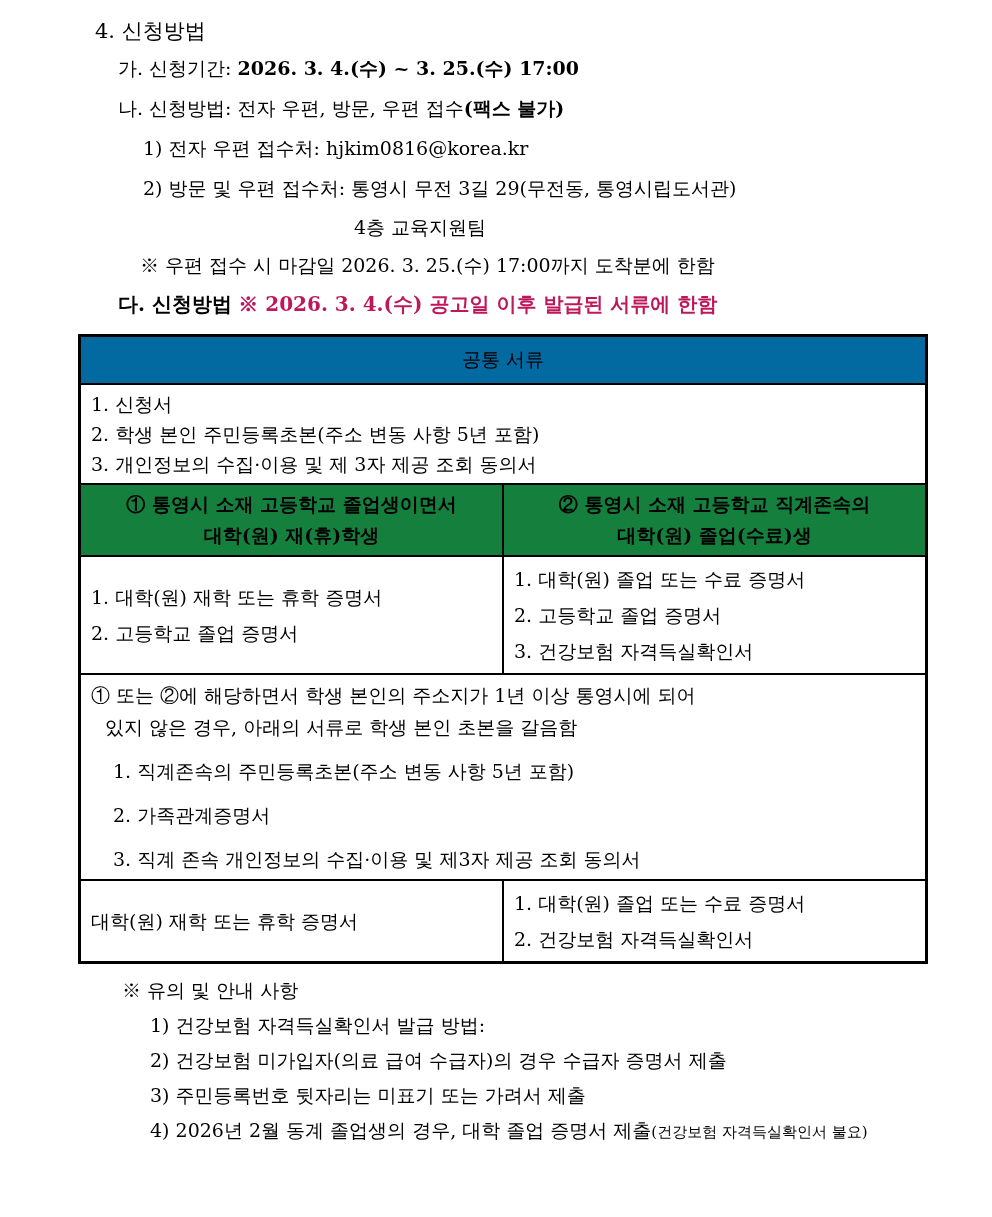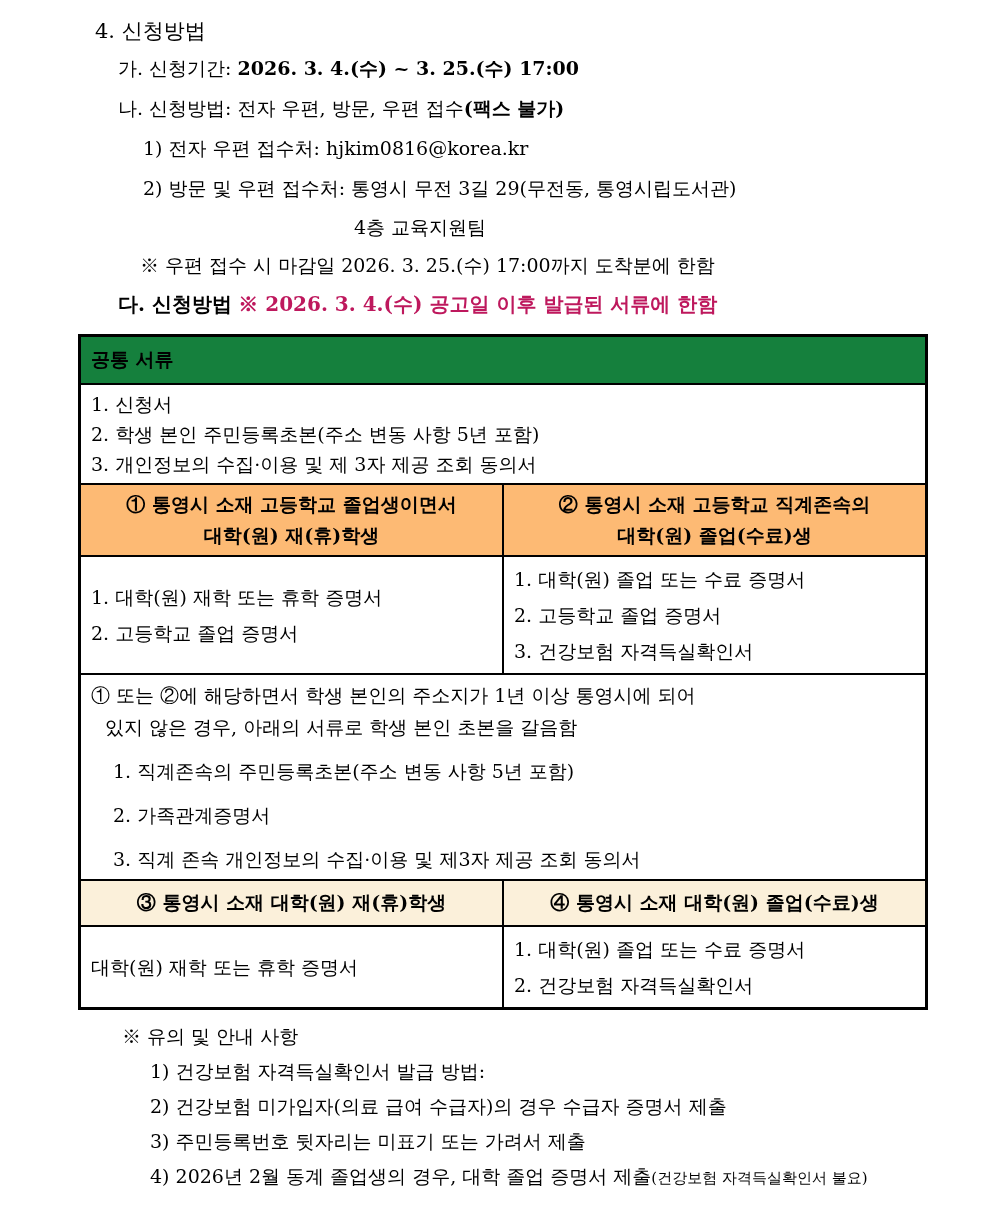--- a/index.html
+++ b/index.html
@@ -27,25 +27,25 @@
     table-layout:fixed;
   }
   table.docs td{
     border:2px solid #000;
     padding:4px 10px;
     vertical-align:middle;
     font-size:19px;
   }
   table.docs{border:3px solid #000;}
   td.hdr-gray{
-    background:#15803d;text-align:left;font-weight:bold;
+    background:#0369a1;text-align:center;font-weight:normal;
     height:38px;border-bottom:3px solid #000;
   }
   td.hdr-green{
-    background:#fdba74;text-align:center;font-weight:bold;
+    background:#15803d;text-align:center;font-weight:bold;
     border-top:3px solid #000;border-bottom:4px double #000;
     height:62px;line-height:31px;
   }
   td.hdr-cream{
     background:#fbf0da;text-align:center;font-weight:bold;
     border-top:3px solid #000;border-bottom:4px double #000;
     height:36px;
   }
   td.cell .ln{line-height:34px;white-space:nowrap;}
   td.cell-tall .ln{line-height:36px;}
@@ -129,24 +129,20 @@
     <tr>
       <td colspan="2" class="merged">
         <div class="ln">① 또는 ②에 해당하면서 학생 본인의 주소지가 1년 이상 통영시에 되어</div>
         <div class="ln indent1">있지 않은 경우, 아래의 서류로 학생 본인 초본을 갈음함</div>
         <div class="ln indent2 gap">1. 직계존속의 주민등록초본(주소 변동 사항 5년 포함)</div>
         <div class="ln indent2 gap">2. 가족관계증명서</div>
         <div class="ln indent2 gap">3. 직계 존속 개인정보의 수집·이용 및 제3자 제공 조회 동의서</div>
       </td>
     </tr>
     <tr>
-      <td class="hdr-cream">③ 통영시 소재 대학(원) 재(휴)학생</td>
-      <td class="hdr-cream">④ 통영시 소재 대학(원) 졸업(수료)생</td>
-    </tr>
-    <tr>
       <td class="cell cell-tall">
         <div class="ln">대학(원) 재학 또는 휴학 증명서</div>
       </td>
       <td class="cell cell-tall">
         <div class="ln">1. 대학(원) 졸업 또는 수료 증명서</div>
         <div class="ln">2. 건강보험 자격득실확인서</div>
       </td>
     </tr>
   </tbody>
     </table>

